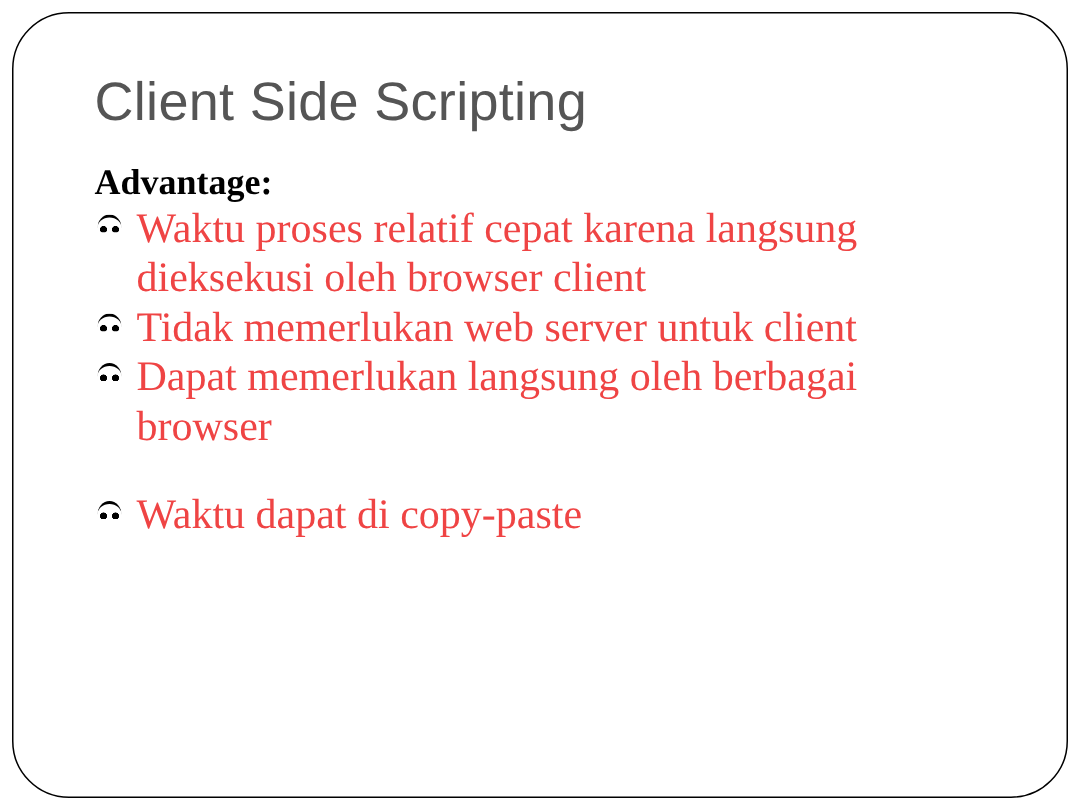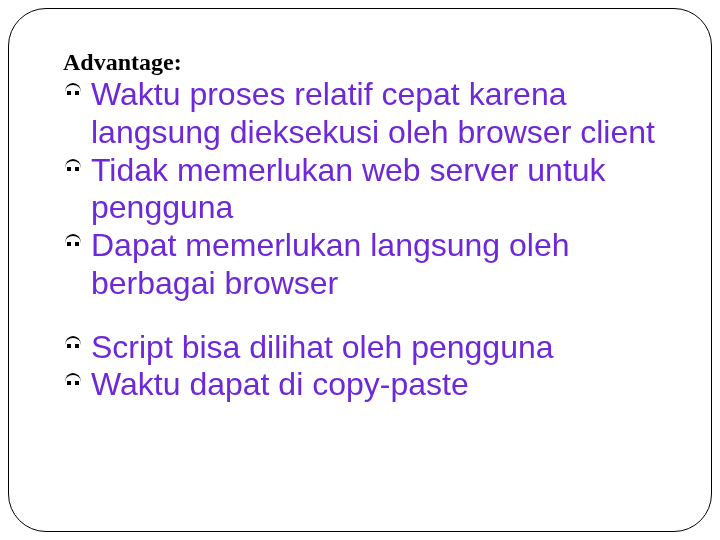--- a/index.html
+++ b/index.html
@@ -33,23 +33,23 @@
     font-size: 24px;
     font-weight: bold;
     color: #000;
     margin-top: 2px;
   }
   .bullets {
     list-style: none;
     margin-bottom: 26px;
   }
   .bullets li {
-    font-family: Liberation Sans, sans-serif;
-    font-size: 32px;
-    color: #6d28d9;
+    font-family: Liberation Serif, serif;
+    font-size: 28px;
+    color: #ef4444;
     line-height: 1.18;
     position: relative;
     padding-left: 28px;
     margin: 0;
   }
   .bullets li::before {
     content: "";
     position: absolute;
     left: 2px;
     top: 7px;
@@ -62,26 +62,26 @@
     border-radius: 9px 9px 0 0 / 10px 10px 0 0;
     border-bottom: none;
     box-sizing: border-box;
   }
 </style>
 </head>
 <body>
 
 <div class="slide">
   <div class="frame">
+    <h1 class="title">Client Side Scripting</h1>
 
     <div class="section-head">Advantage:</div>
     <ul class="bullets">
       <li>Waktu proses relatif cepat karena langsung dieksekusi oleh browser client</li>
-      <li>Tidak memerlukan web server untuk pengguna</li>
+      <li>Tidak memerlukan web server untuk client</li>
       <li>Dapat memerlukan langsung oleh berbagai browser</li>
     </ul>
 
     <ul class="bullets">
-      <li>Script bisa dilihat oleh pengguna</li>
       <li>Waktu dapat di copy-paste</li>
     </ul>
   </div>
 </div>
 
 </body></html>

